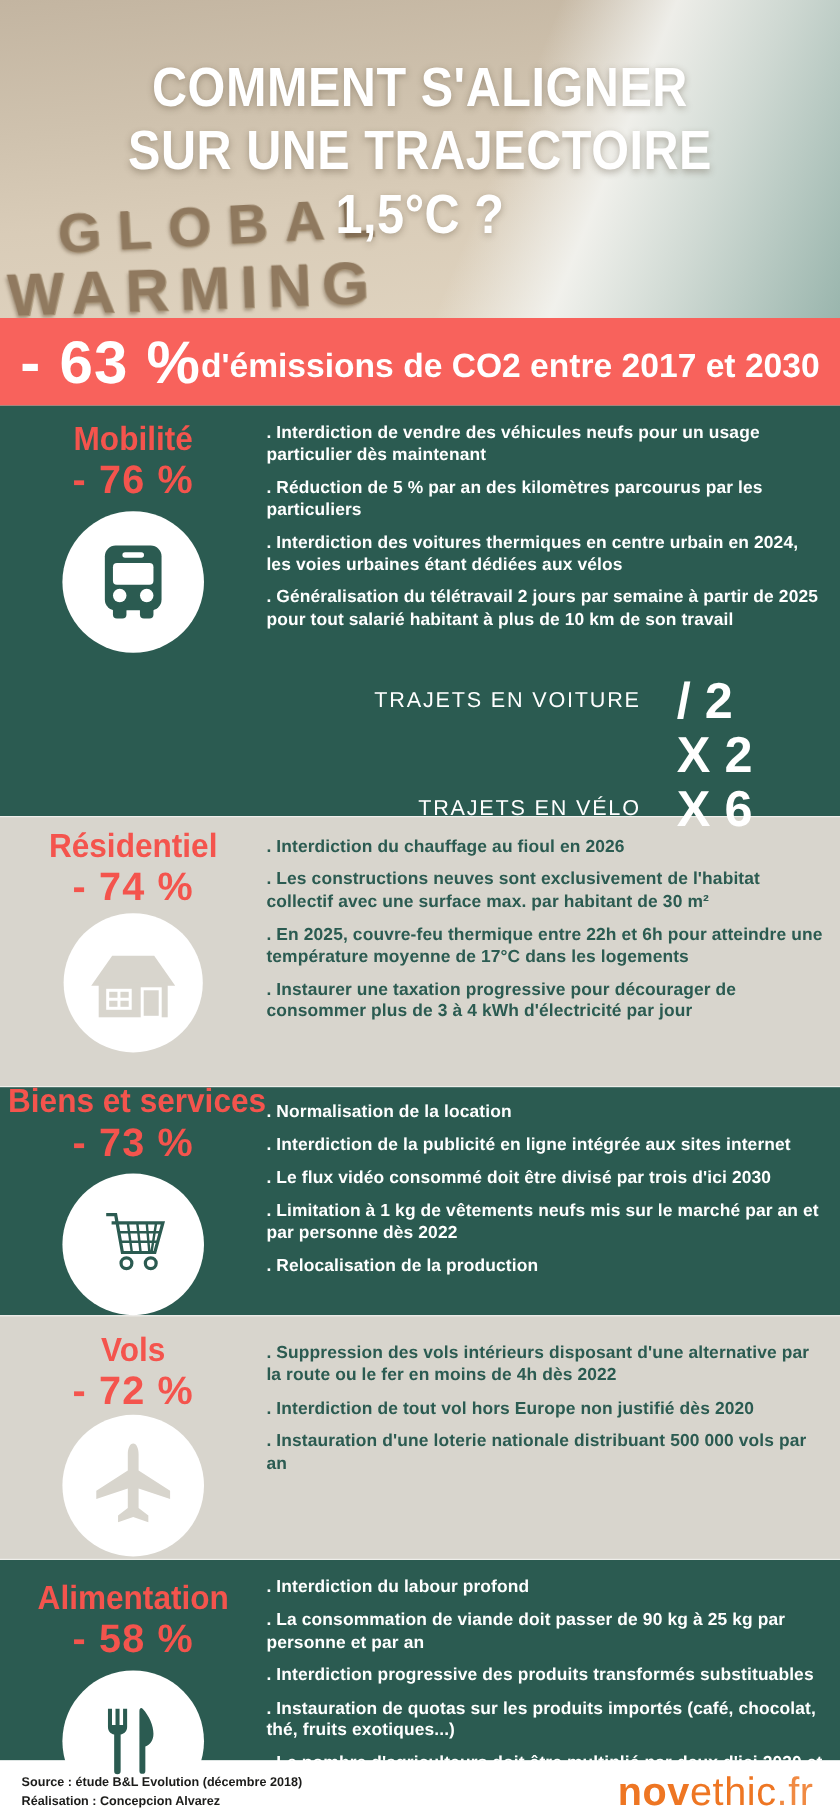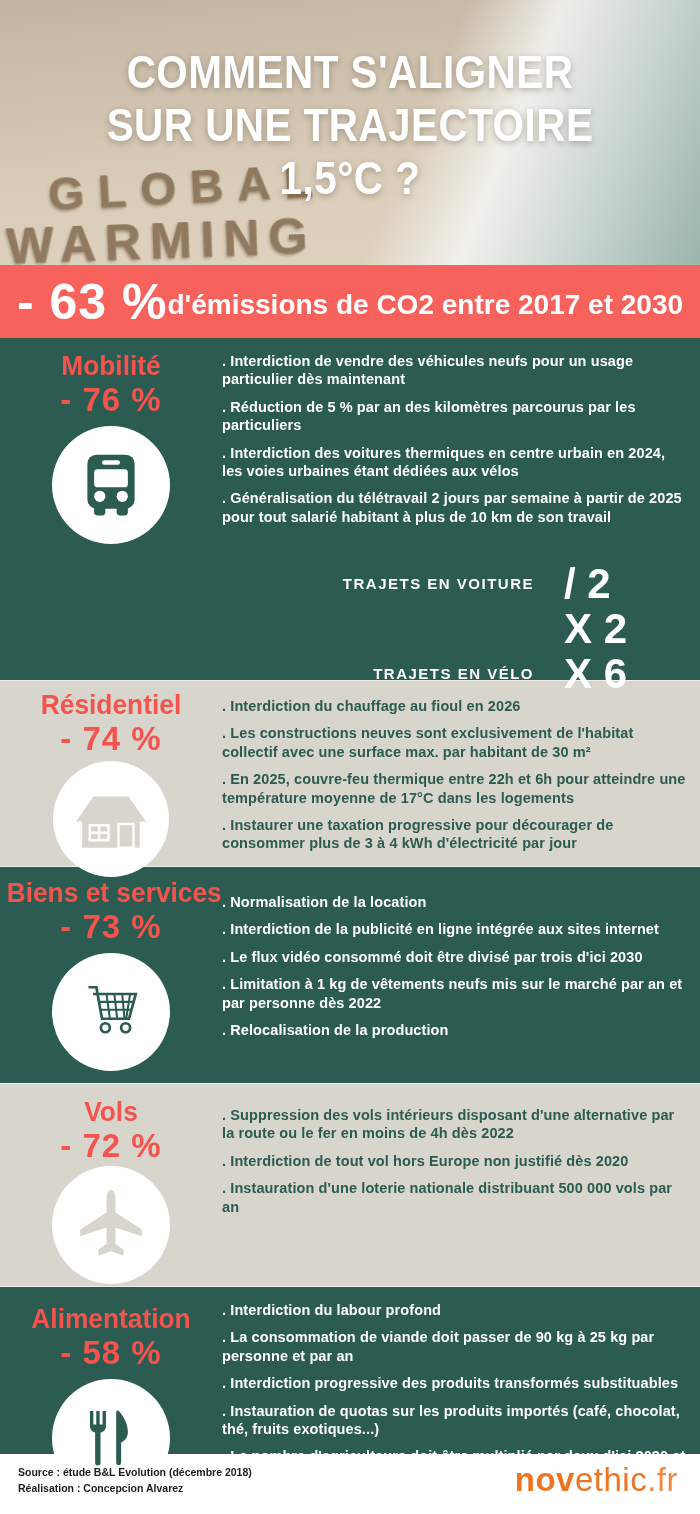--- a/index.html
+++ b/index.html
@@ -52,31 +52,31 @@
     margin:8px auto 0; display:flex; align-items:center; justify-content:center;
   }
   .green .icon-circle { color:#2b5b51; }
   .gray  .icon-circle { color:#d8d5cd; }
   .bullet { font-weight:700; font-size:14.5px; line-height:1.27; margin-bottom:9px; letter-spacing:.1px; }
   .green .bullet { color:#ffffff; }
   .gray  .bullet { color:#2b5b51; }
 
   
   .s0 { height:342px; } .s0 .sec-left { padding-top:12px; } .s0 .sec-right { padding-top:14px; }
-  .s1 { height:187px; } .s1 .sec-left { padding-top:8px; }  .s1 .sec-right { padding-top:16px; }
+  .s1 { height:226px; } .s1 .sec-left { padding-top:8px; }  .s1 .sec-right { padding-top:16px; }
   .s1 .icon-circle { width:116px; height:116px; margin-top:4px; }
-  .s2 { height:216px;justify-content:flex-end; } .s2 .sec-left { padding-top:10px; } .s2 .sec-right { padding-top:26px; }
+  .s2 { height:190px;justify-content:flex-end; } .s2 .sec-left { padding-top:10px; } .s2 .sec-right { padding-top:26px; }
   .s3 { height:204px; } .s3 .sec-left { padding-top:12px; } .s3 .sec-right { padding-top:22px; }
   .s3 .icon-circle { margin-top:2px; }
   .s4 { height:167px; } .s4 .sec-left { padding-top:16px; } .s4 .sec-right { padding-top:14px; }
 
   
   .stats { padding:6px 58px 14px 0; }
   .stat-row { display:flex; align-items:center; justify-content:flex-end; height:45px; }
-  .stat-label { color:#fff; font-weight:700; font-size:15px; letter-spacing:1.5px; }
+  .stat-label { color:#fff; font-weight:400; font-size:18px; letter-spacing:1.5px; }
   .stat-value { width:108px; padding-left:30px; color:#fff; font-weight:700; font-size:42px; line-height:42px; }
 
   
   .footer {
     height:52px; background:#ffffff; display:flex; align-items:center;
     justify-content:space-between; padding:0 22px 0 18px;
   }
   .footer-credits { font-size:10.5px; font-weight:700; color:#1c1c1a; line-height:1.55; }
   .logo { font-size:33px; color:#ee7623; letter-spacing:.5px; }
   .logo .b { font-weight:700; }

